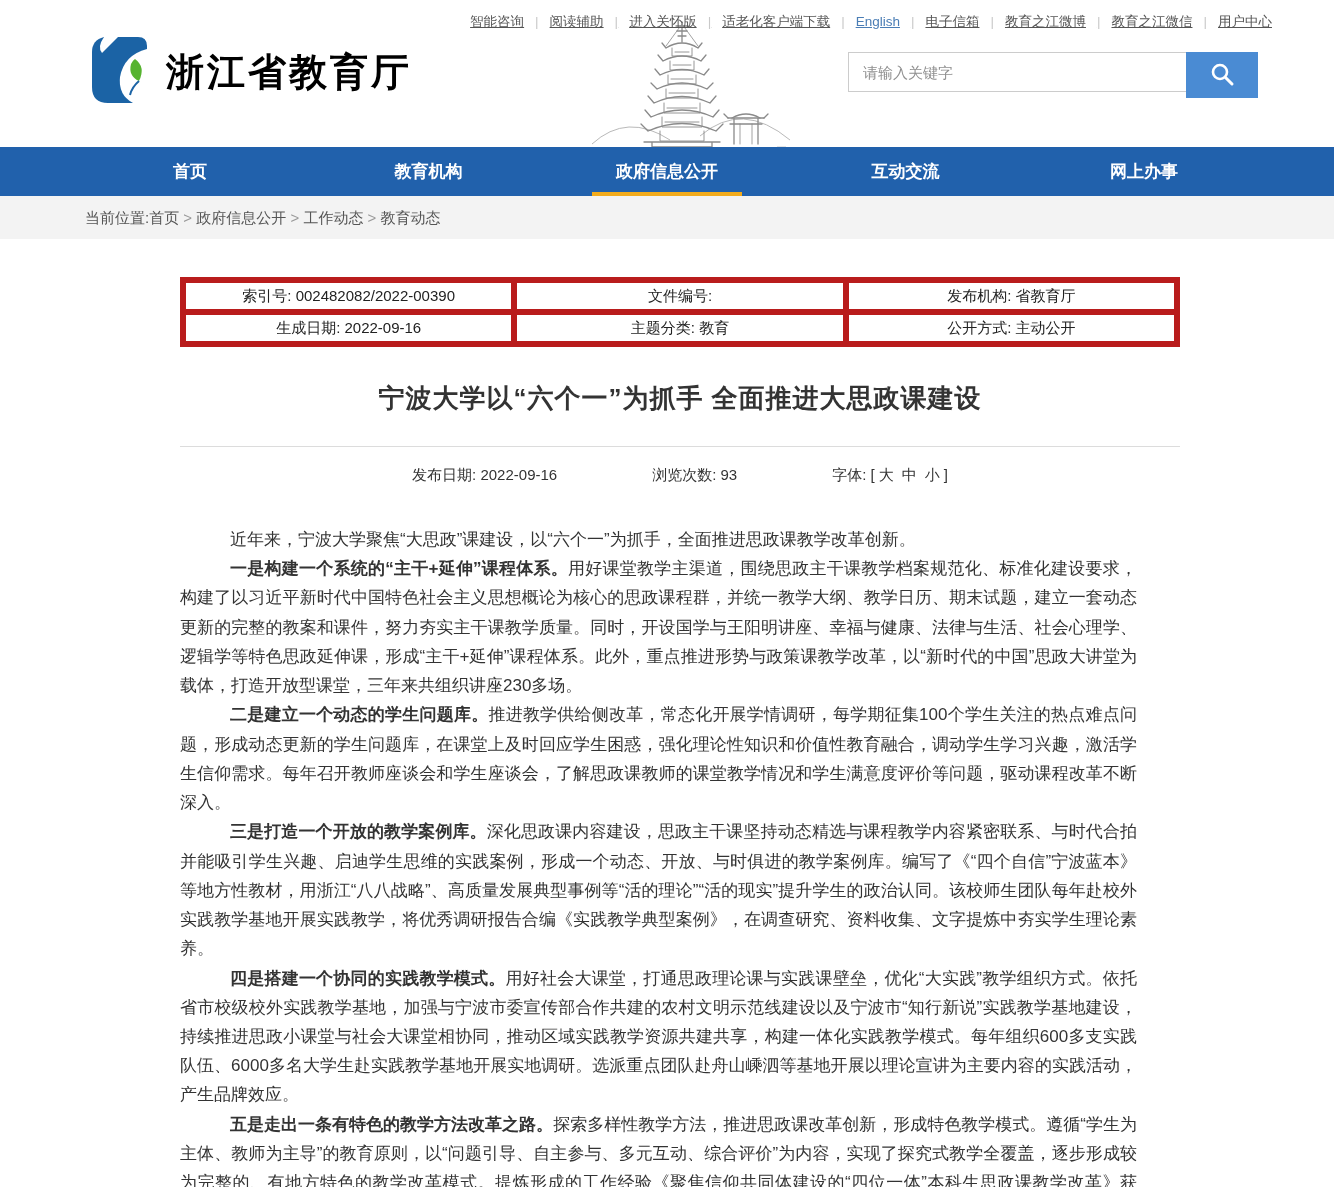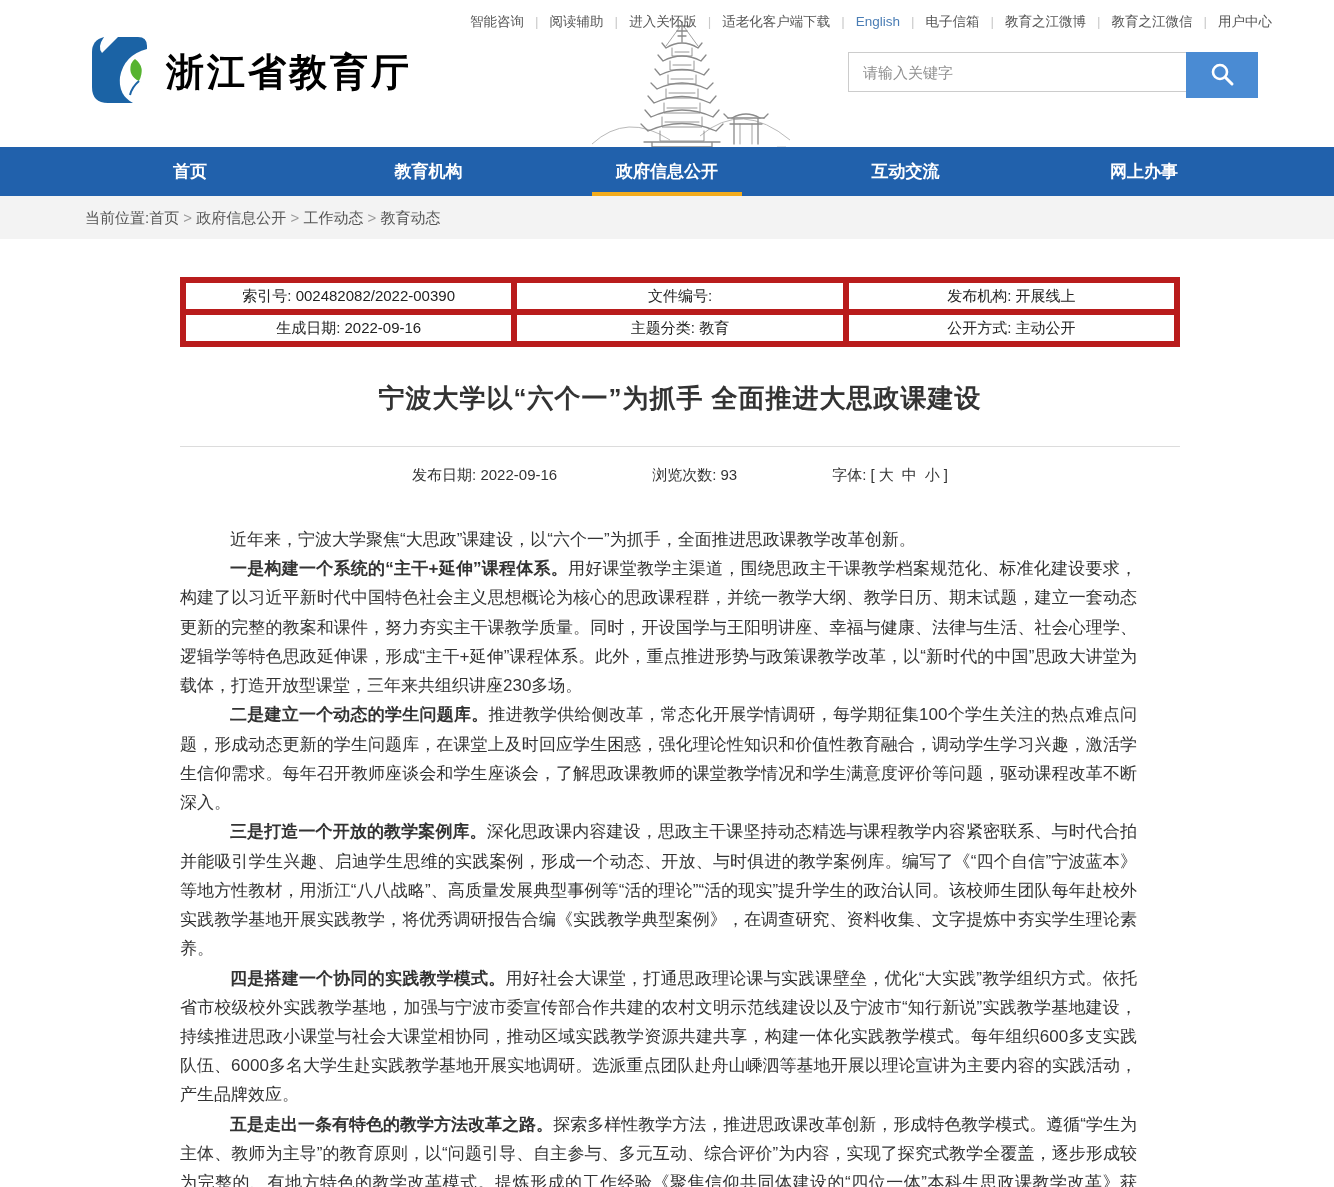--- a/index.html
+++ b/index.html
@@ -7,21 +7,21 @@
     width:1334px; min-height:1187px; background:#fff;
     font-family:"Liberation Sans","DejaVu Sans",sans-serif; color:#333;
   }
   .site-header { position:relative; background:#fff; }
 
   
   .topbar {
     position:relative; z-index:2; text-align:right;
     padding:13px 62px 4px 0; font-size:13.5px; color:#555;
   }
-  .toplink { cursor:pointer; }
+  .toplink { cursor:pointer;text-decoration:underline; }
   .toplink:not(:last-child)::after { content:"|"; color:#c9c9c9; margin:0 11px; font-weight:300; }
   .toplink.en { color:#4a7db5; }
 
   
   .pagoda-wrap { position:absolute; left:582px; top:16px; z-index:1; }
 
   
   .header-main { position:relative; height:112px; }
   .logo { position:absolute; left:88px; top:0; display:flex; align-items:center; gap:14px; }
   .site-name {
@@ -175,21 +175,21 @@
   </div>
 </header>
 
 <main class="content">
 
   <table class="doc-info">
     <tbody>
       <tr>
         <td>索引号: 002482082/2022-00390</td>
         <td>文件编号:</td>
-        <td>发布机构: 开展线上</td>
+        <td>发布机构: 省教育厅</td>
       </tr>
       <tr>
         <td>生成日期: 2022-09-16</td>
         <td>主题分类: 教育</td>
         <td>公开方式: 主动公开</td>
       </tr>
     </tbody>
   </table>
 
   <h1 class="article-title">宁波大学以“六个一”为抓手 全面推进大思政课建设</h1>

